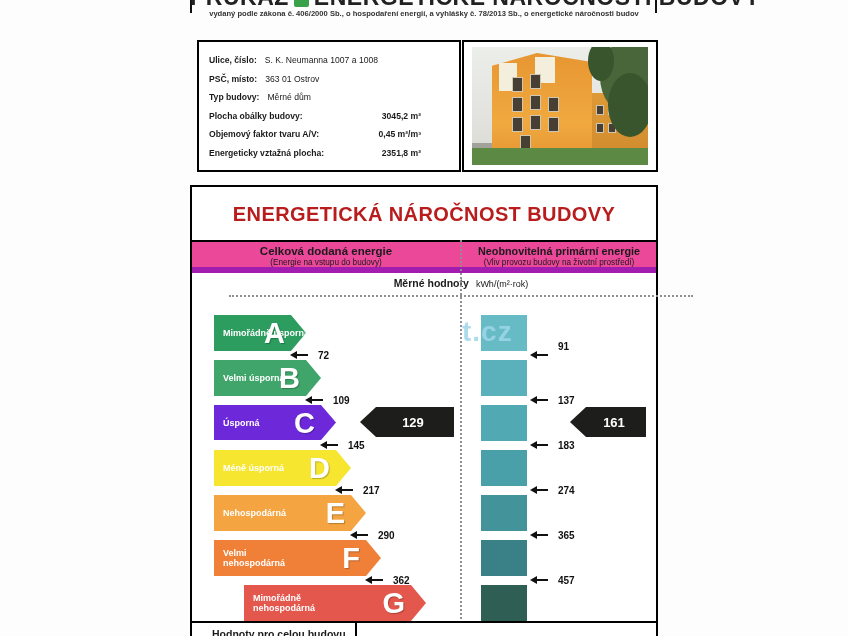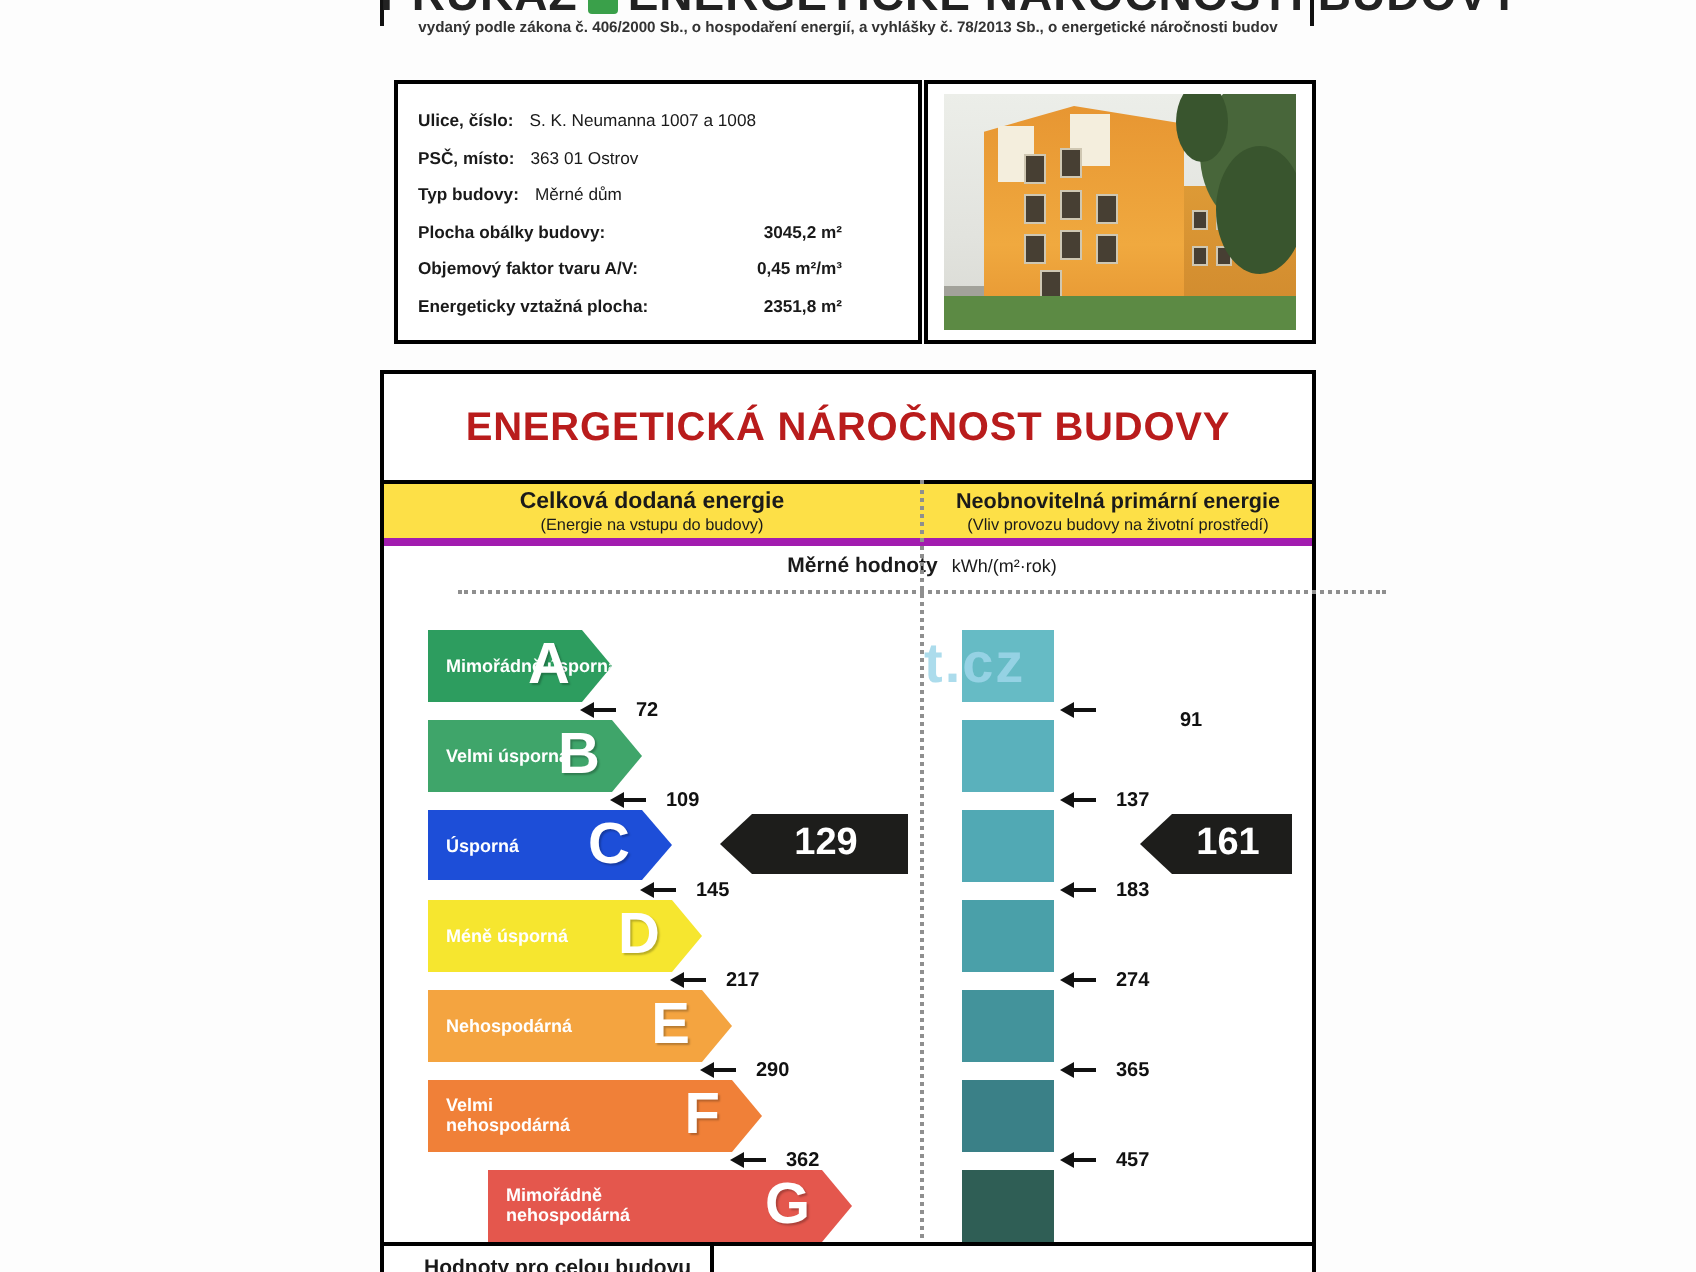--- a/index.html
+++ b/index.html
@@ -41,21 +41,21 @@
   .tree.dark{background:#39552e;}
   .grass{position:absolute;left:0;bottom:0;width:176px;height:17px;background:#5c8a44;}
   .pave{position:absolute;left:0;bottom:0;width:34px;height:22px;background:#a2a29a;}
 
   
   #main-box{position:absolute;left:190px;top:185px;width:468px;height:452px;
             border:2.5px solid #000;border-bottom:none;background:#fff;box-sizing:border-box;}
   #cert-title{position:absolute;left:0;top:16px;width:100%;text-align:center;
               font-size:20px;font-weight:bold;letter-spacing:.4px;color:#b91c1c;}
   #header-row{position:absolute;left:0;top:53px;width:100%;height:33px;
-              background:#fde047;border-top:2px solid #000;border-bottom:4px solid #a21caf;box-sizing:border-box;}
+              background:#ec4899;border-top:2px solid #000;border-bottom:6px solid #a21caf;box-sizing:border-box;}
   .hdr-cell{position:absolute;top:0;height:100%;text-align:center;}
   #hdr-left{left:0;width:268px;}
   #hdr-right{left:270px;right:0;}
   .hdr-title{font-size:11.5px;font-weight:bold;margin-top:3px;}
   #hdr-right .hdr-title{font-size:10.8px;}
   .hdr-sub{font-size:8.2px;margin-top:1px;}
   #units-row{position:absolute;left:0;top:86px;width:100%;height:24px;text-align:center;
              border-bottom:2px dotted #8f8f8f;box-sizing:border-box;margin-left:37px;}
   #units-label{font-size:10.5px;font-weight:bold;}
   #units-unit{font-size:9px;margin-left:7px;}
@@ -78,21 +78,21 @@
   
   .tick-line{position:absolute;width:12px;height:2px;background:#111;}
   .tick-line::before{content:"";position:absolute;left:-6px;top:-3px;width:0;height:0;
         border-right:7px solid #111;border-top:4px solid transparent;border-bottom:4px solid transparent;}
   .tick-val{position:absolute;font-size:10px;font-weight:bold;color:#111;line-height:11px;}
 
   
   .indicator{position:absolute;height:30px;background:#1d1d1b;color:#fff;
         clip-path:polygon(16px 0,100% 0,100% 100%,16px 100%,0 50%);
         display:flex;align-items:center;justify-content:center;
-        font-size:19px;font-weight:bold;padding-left:12px;box-sizing:border-box;}
+        font-size:13px;font-weight:bold;padding-left:12px;box-sizing:border-box;}
 
   
   #watermark{position:absolute;left:270px;top:129px;font-size:28px;font-weight:bold;
         color:rgba(158,214,233,.85);letter-spacing:1px;}
 </style>
 </head>
 <body>
 
 <div id="stage">
 
@@ -164,21 +164,21 @@
 
     <div id="left-scale">
         <div class="arrow" style="top: 128px; width: 92px; height: 36px; background: rgb(45, 157, 95);">
           <span class="cls-label">Mimořádně úsporná</span>
           <span class="cls-letter">A</span>
         </div>
         <div class="arrow" style="top: 173px; width: 107px; height: 36px; background: rgb(63, 165, 106);">
           <span class="cls-label">Velmi úsporná</span>
           <span class="cls-letter">B</span>
         </div>
-        <div class="arrow" style="top: 218px; width: 122px; height: 35px; background: #1d4ed8;">
+        <div class="arrow" style="top: 218px; width: 122px; height: 35px; background: #6d28d9;">
           <span class="cls-label">Úsporná</span>
           <span class="cls-letter">C</span>
         </div>
         <div class="arrow" style="top: 263px; width: 137px; height: 36px; background: rgb(246, 230, 47);">
           <span class="cls-label">Méně úsporná</span>
           <span class="cls-letter">D</span>
         </div>
         <div class="arrow" style="top: 308px; width: 152px; height: 36px; background: rgb(244, 164, 64);">
           <span class="cls-label">Nehospodárná</span>
           <span class="cls-letter">E</span>
@@ -207,21 +207,21 @@
       </div>
     <div id="right-scale">
         <div class="tblock" style="top: 128px; background: rgb(102, 187, 197);"></div>
         <div class="tblock" style="top: 173px; background: rgb(90, 177, 188);"></div>
         <div class="tblock" style="top: 218px; background: rgb(81, 169, 180);"></div>
         <div class="tblock" style="top: 263px; background: rgb(74, 160, 169);"></div>
         <div class="tblock" style="top: 308px; background: rgb(67, 147, 155);"></div>
         <div class="tblock" style="top: 353px; background: rgb(58, 128, 135);"></div>
         <div class="tblock" style="top: 398px; background: rgb(47, 94, 85);"></div>
         <div class="tick-line" style="left: 344px; top: 167px;"></div>
-        <div class="tick-val" style="left: 366px; top: 168px; margin-left: 32px;">91</div>
+        <div class="tick-val" style="left: 366px; top: 154px;">91</div>
         <div class="tick-line" style="left: 344px; top: 212px;"></div>
         <div class="tick-val" style="left: 366px; top: 208px;">137</div>
         <div class="tick-line" style="left: 344px; top: 257px;"></div>
         <div class="tick-val" style="left: 366px; top: 253px;">183</div>
         <div class="tick-line" style="left: 344px; top: 302px;"></div>
         <div class="tick-val" style="left: 366px; top: 298px;">274</div>
         <div class="tick-line" style="left: 344px; top: 347px;"></div>
         <div class="tick-val" style="left: 366px; top: 343px;">365</div>
         <div class="tick-line" style="left: 344px; top: 392px;"></div>
         <div class="tick-val" style="left: 366px; top: 388px;">457</div>

